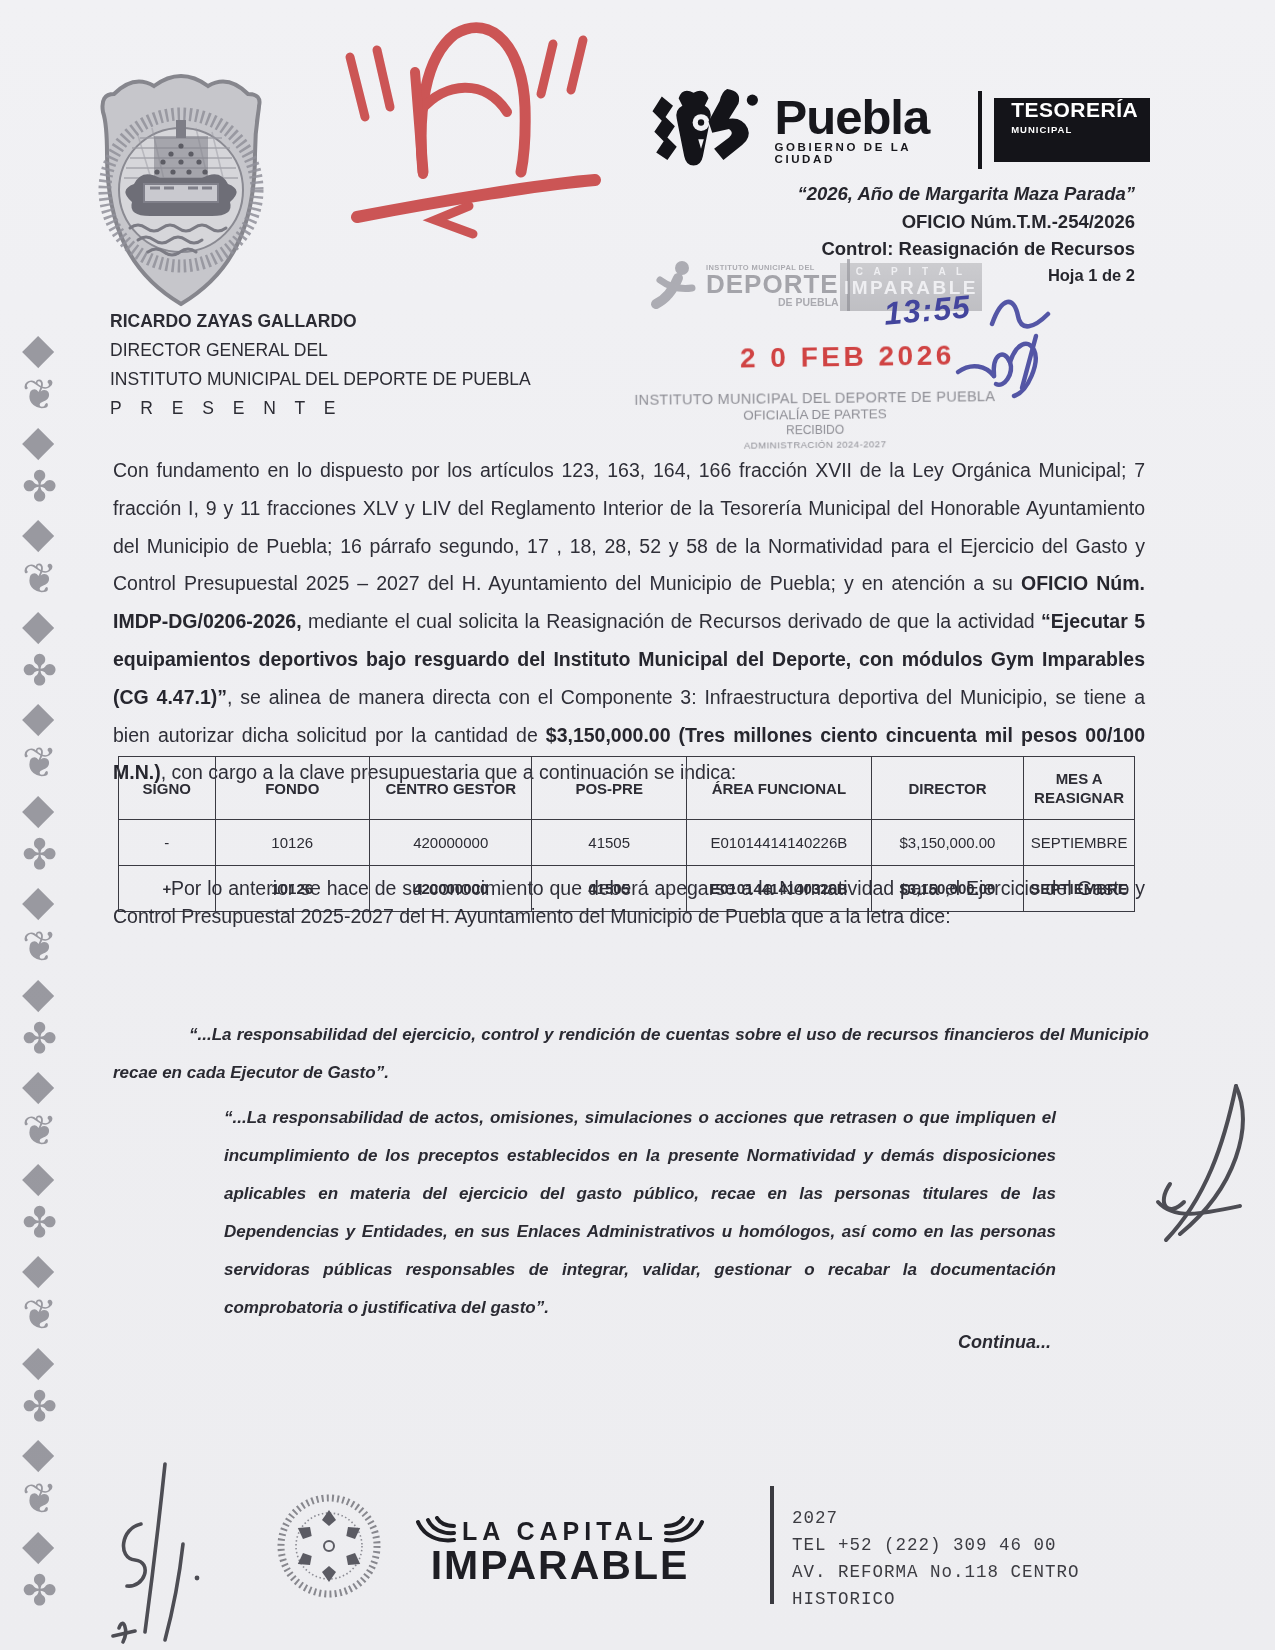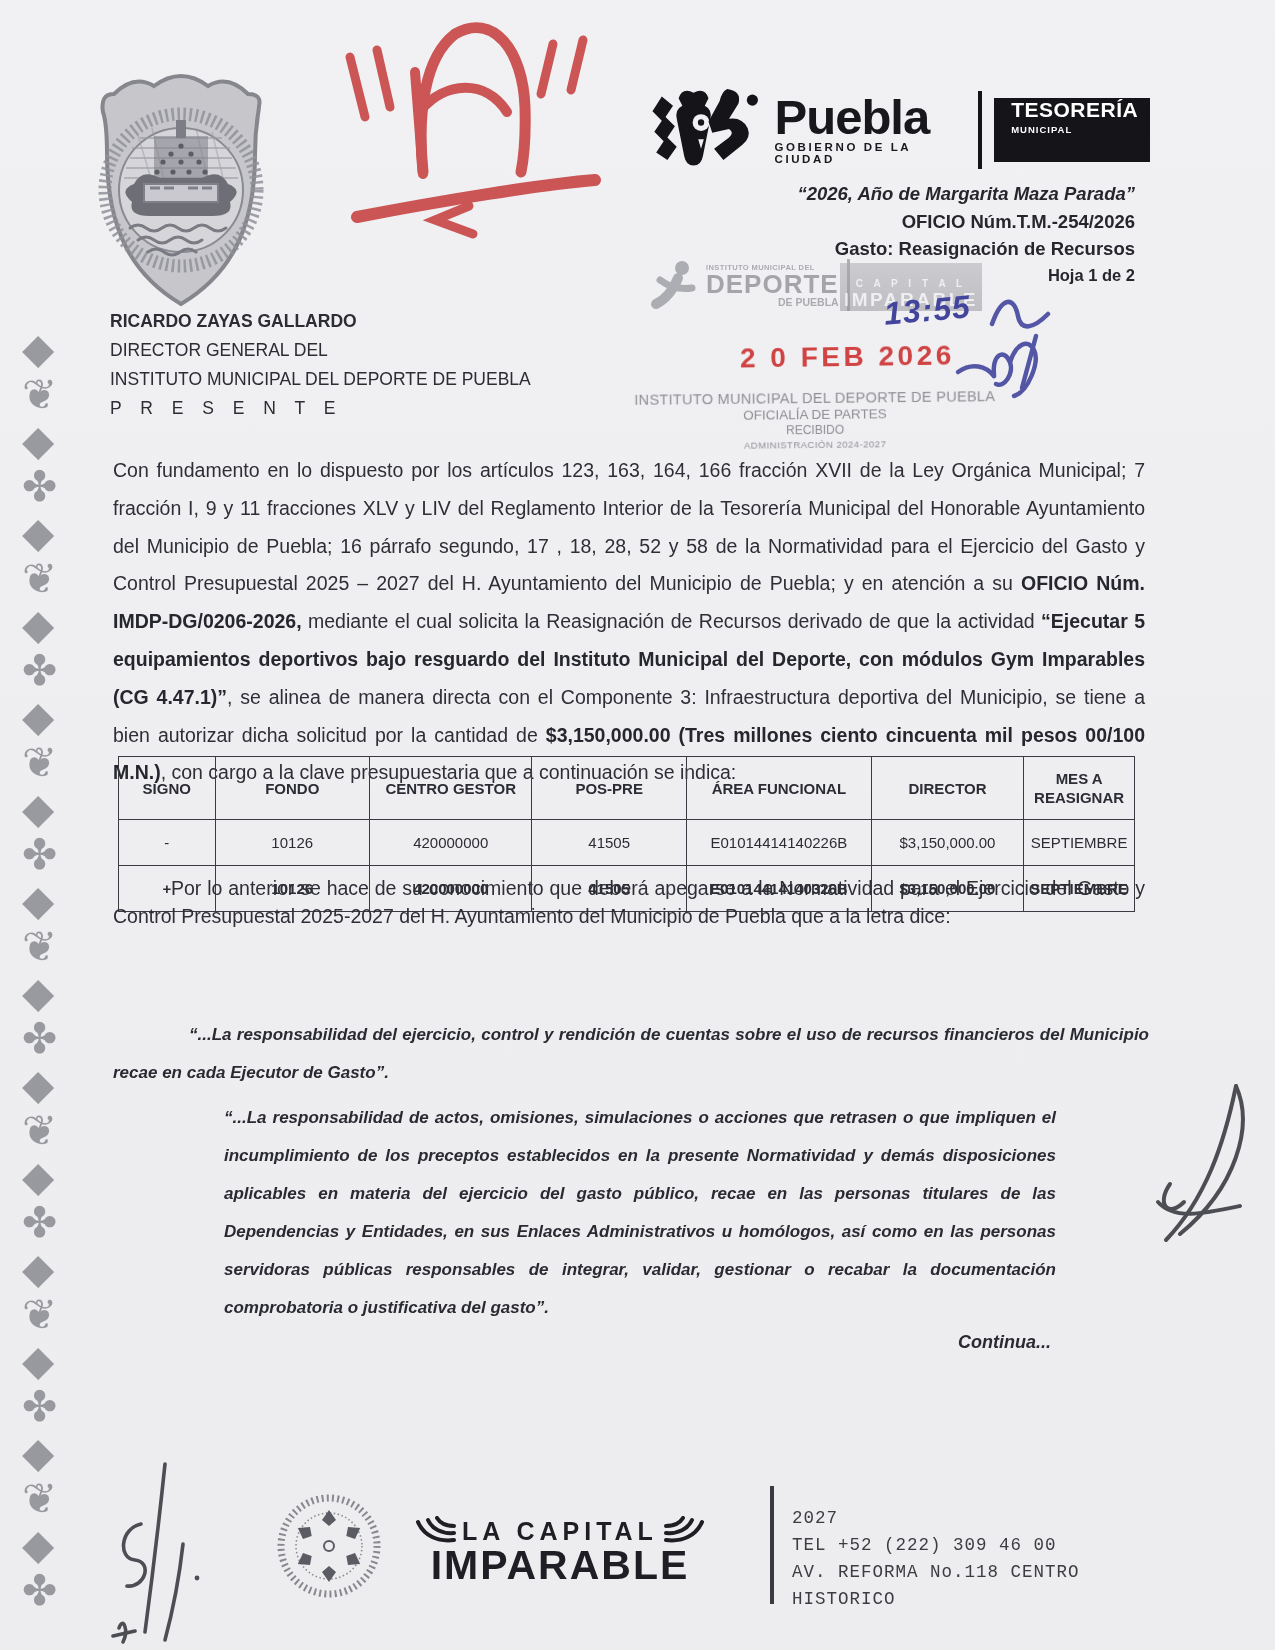--- a/index.html
+++ b/index.html
@@ -38,21 +38,21 @@
   
   .imdp-stamp{left:648px;top:258px;width:240px;display:flex;align-items:center;opacity:.62;filter:blur(.3px);}
   .imdp-text{margin-left:6px;color:#808088;}
   .imdp-l1{font-size:7.5px;font-weight:700;letter-spacing:.4px;}
   .imdp-l2{font-size:26px;font-weight:800;letter-spacing:1px;line-height:24px;color:#77777f;}
   .imdp-l3{font-size:10.5px;font-weight:700;text-align:right;line-height:12px;}
   .imdp-bar{width:3px;height:52px;background:#86868e;margin-left:8px;}
 
   .cap-stamp{left:840px;top:263px;width:142px;height:48px;opacity:.5;filter:blur(.4px);
     background:linear-gradient(180deg,#a9a9ad 0%,#8f8f95 100%);color:#efeff2;text-align:center;}
-  .cap-l1{font-size:10px;font-weight:700;letter-spacing:4px;padding-top:15px;}
+  .cap-l1{font-size:10px;font-weight:700;letter-spacing:4px;padding-top:3px;}
   .cap-l2{font-size:19px;font-weight:800;letter-spacing:2.5px;}
 
   .hand-time{left:884px;top:292px;color:#43459d;font-size:32px;font-weight:600;font-style:italic;transform:rotate(-5deg);letter-spacing:1px;}
   .date-stamp{left:740px;top:341px;color:#d04343;font-size:28px;font-weight:800;letter-spacing:3.5px;transform:rotate(-.8deg);filter:blur(.3px);}
 
   .received{left:600px;top:390px;width:430px;text-align:center;color:#8e8e95;transform:rotate(-.6deg);filter:blur(.25px);}
   .rcv1{font-size:14.5px;letter-spacing:.3px;}
   .rcv2{font-size:13.5px;line-height:17px;}
   .rcv3{font-size:12px;line-height:15px;}
   .rcv4{font-size:9.5px;line-height:13px;letter-spacing:.5px;}
@@ -192,21 +192,21 @@
     </div>
     <div class="brand-bar"></div>
     <div class="tes-box">
       <div class="t1">TESORERÍA</div>
       <div class="t2">MUNICIPAL</div>
     </div>
   </div>
 
   <div class="abs hdr-line slogan">“2026, Año de Margarita Maza Parada”</div>
   <div class="abs hdr-line oficio">OFICIO Núm.T.M.-254/2026</div>
-  <div class="abs hdr-line asunto">Gasto: Reasignación de Recursos</div>
+  <div class="abs hdr-line asunto">Control: Reasignación de Recursos</div>
   <div class="abs hdr-line hoja">Hoja 1 de 2</div>
 
   <div class="abs imdp-stamp">
     <svg width="52" height="54" viewBox="0 0 52 54">
       <g fill="none" stroke="#84848c" stroke-linecap="round">
         <circle cx="34" cy="10" r="7" fill="#84848c" stroke="none"></circle>
         <path d="M8,46 C20,40 26,30 30,20" stroke-width="10"></path>
         <path d="M12,22 C20,28 30,32 44,30" stroke-width="7"></path>
       </g>
     </svg>

